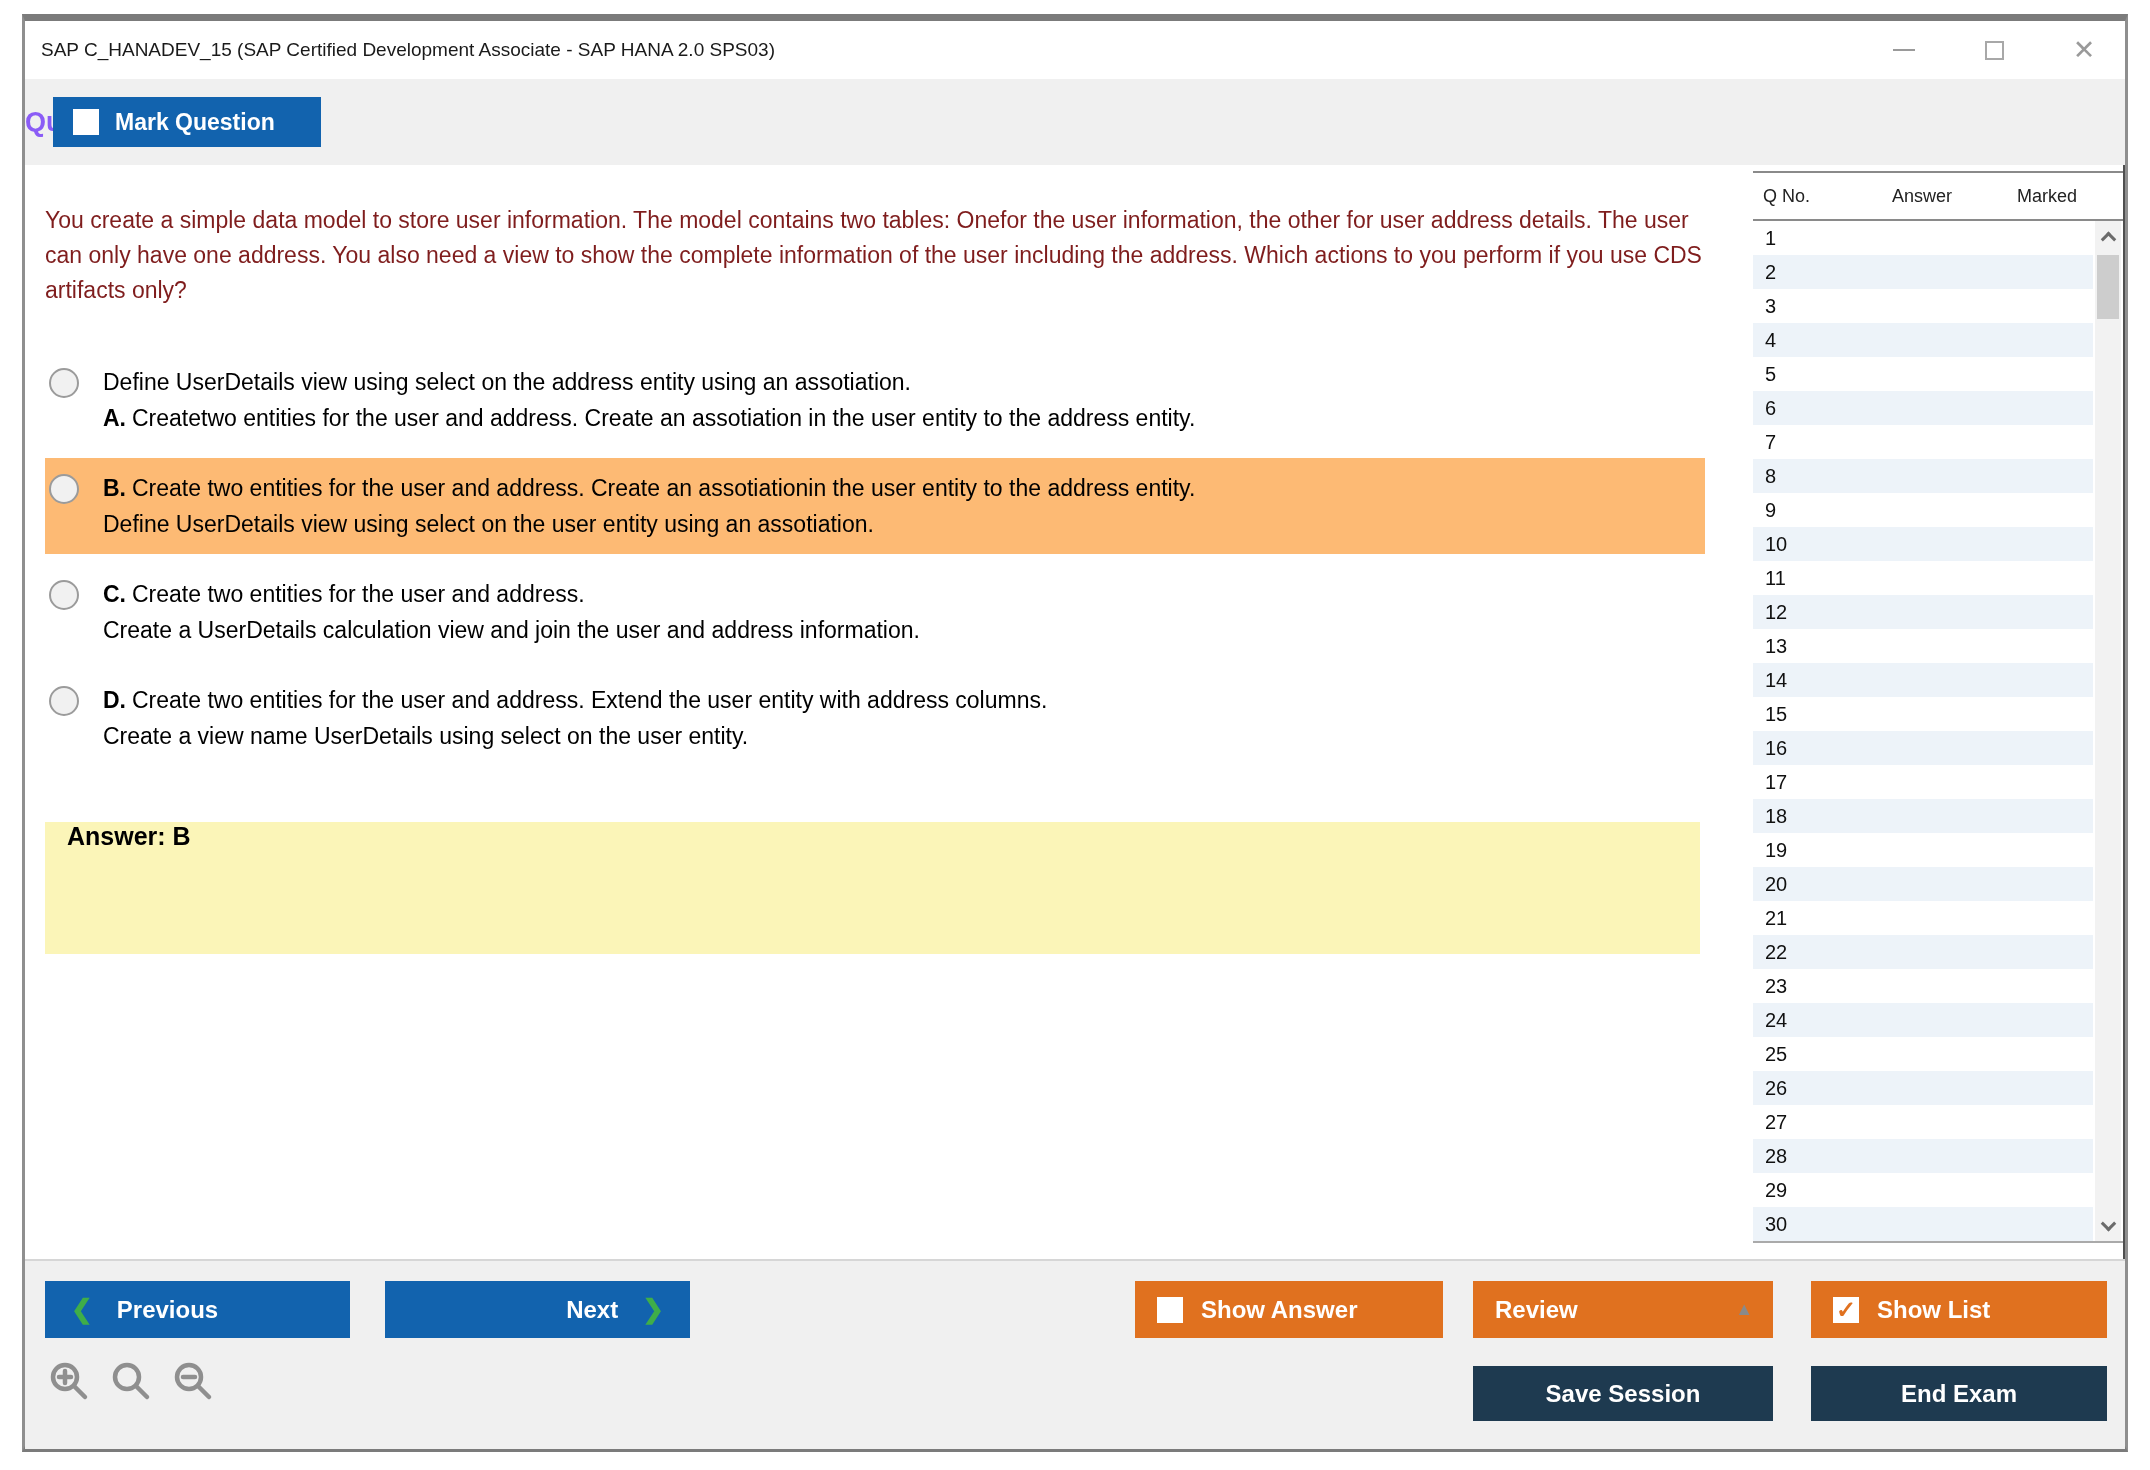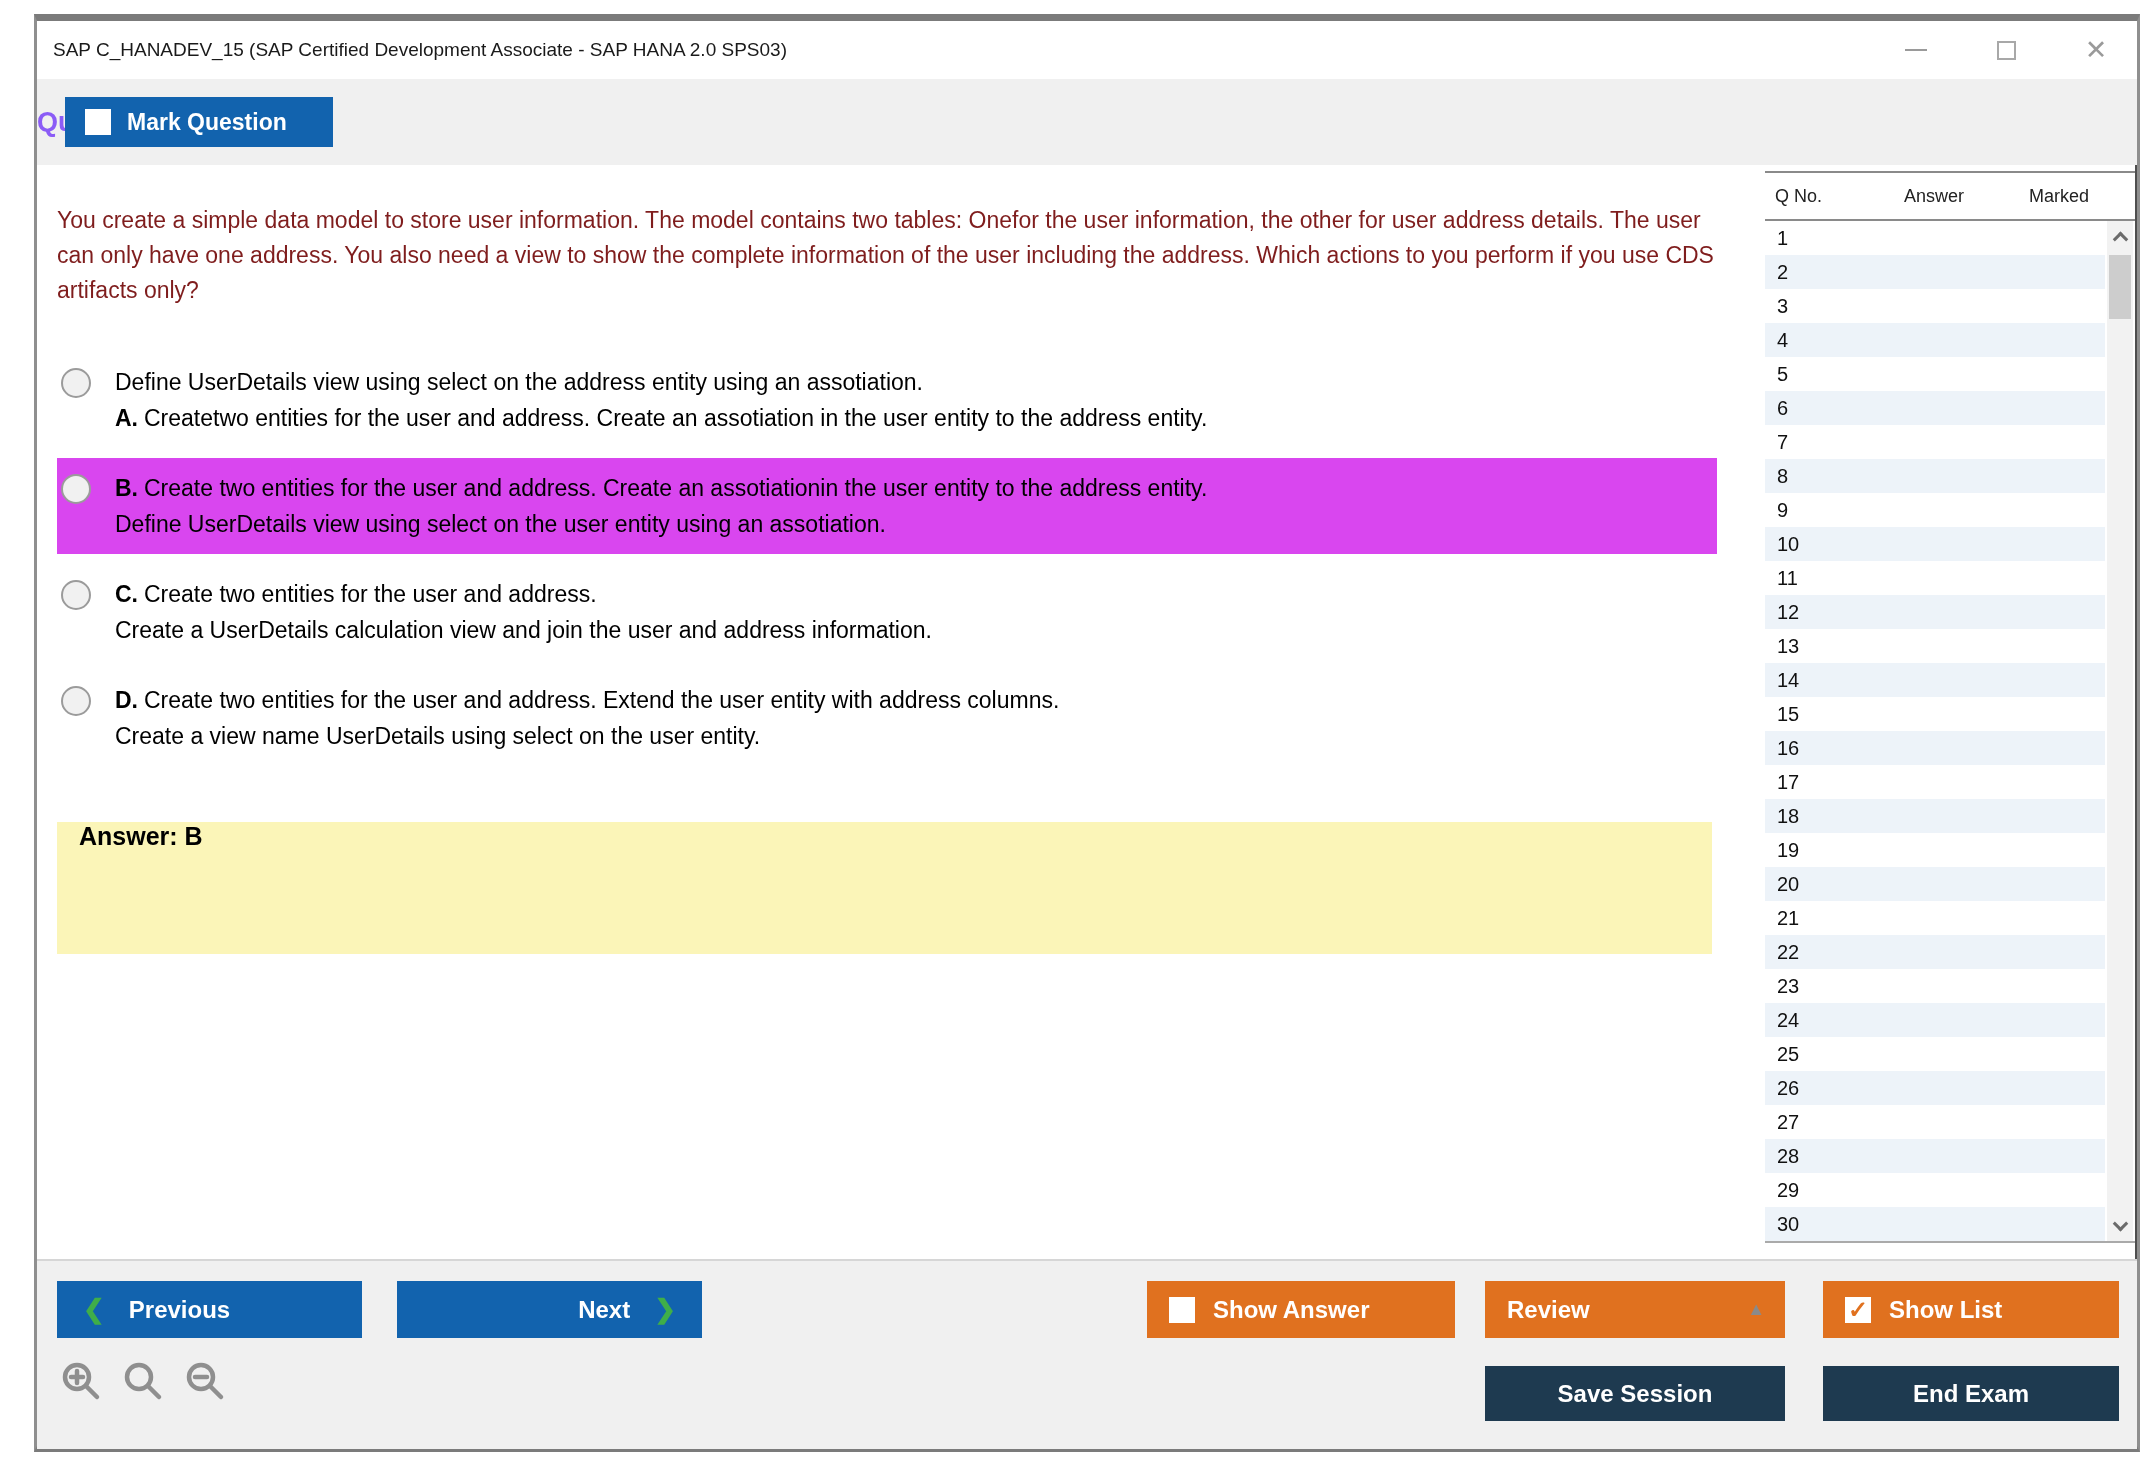--- a/index.html
+++ b/index.html
@@ -1,18 +1,18 @@
 <!DOCTYPE html>
 <html><head>
 <meta charset="utf-8">
 <style>
   * { margin:0; padding:0; box-sizing:border-box; font-family:"Liberation Sans", sans-serif; }
   html,body { width:2150px; height:1470px; background:#ffffff; overflow:hidden; }
   .window {
-    position:absolute; left:34px; top:14px; width:2106px; height:1438px;
+    position:absolute; left:22px; top:14px; width:2106px; height:1438px;
     border:3px solid #8f8f8f; border-top:7px solid #7b7b7b; border-bottom:6px solid #7b7b7b;
     background:#ffffff;
   }
   
   .titlebar { position:relative; height:58px; background:#ffffff; }
   .titlebar .title { position:absolute; left:16px; top:50%; transform:translateY(-50%); font-size:19px; color:#1a1a1a; }
   .win-controls { position:absolute; right:10px; top:0; height:58px; display:flex; align-items:center; gap:56px; padding-right:14px; }
   .win-btn { width:34px; height:34px; display:flex; align-items:center; justify-content:center; cursor:default; }
   .min-line { width:22px; height:2px; background:#9a9a9a; }
   .max-box { width:19px; height:19px; border:2px solid #a8a8a8; }
@@ -25,21 +25,21 @@
   }
   .mark-btn .cb { width:26px; height:26px; background:#ffffff; }
   .mark-btn .lbl { color:#ffffff; font-weight:bold; font-size:23px; }
   .q-counter { position:absolute; left:0; right:0; top:50%; transform:translateY(-50%); text-align:left; font-size:27px; font-weight:bold; color:#8b5cf6; }
   
   .main { position:relative; height:1094px; background:#ffffff; display:flex; }
   .content { flex:1; padding:38px 48px 0 20px; }
   .q-text { font-size:23px; line-height:35px; color:#7f1d1d; max-width:1665px; }
   .options { margin-top:44px; }
   .option { display:flex; align-items:flex-start; padding:12px 0 12px 0; margin-bottom:10px; }
-  .option.highlight { background:#d946ef; }
+  .option.highlight { background:#fdba74; }
   .radio { width:30px; height:30px; border-radius:50%; border:2px solid #9b9b9b; background:#f1f1f1; margin:4px 24px 0 4px; flex:0 0 auto; cursor:pointer; }
   .opt-text { font-size:23px; line-height:36px; color:#000; }
   .opt-text b { margin-right:6px; }
   .answer-box {
     margin-top:56px; width:1655px; height:132px; background:#fbf5b8;
     display:flex; align-items:flex-start; padding-left:22px;
   }
   .answer-box .ans { font-size:25px; font-weight:bold; color:#000; }
   
   .sidebar { width:372px; flex:0 0 auto; border-right:2px solid #4f4f4f; display:flex; flex-direction:column; padding-top:6px; }

